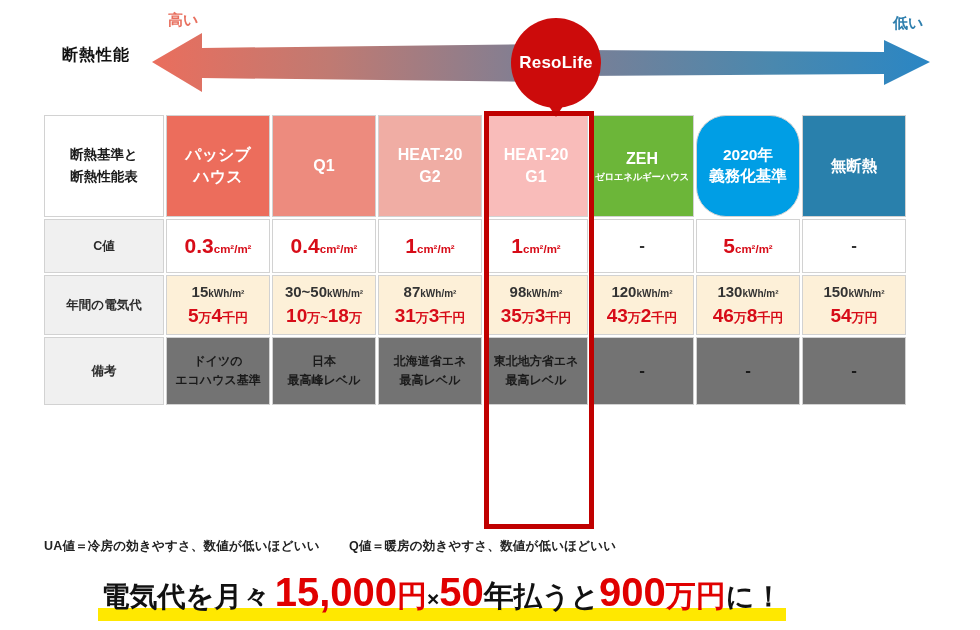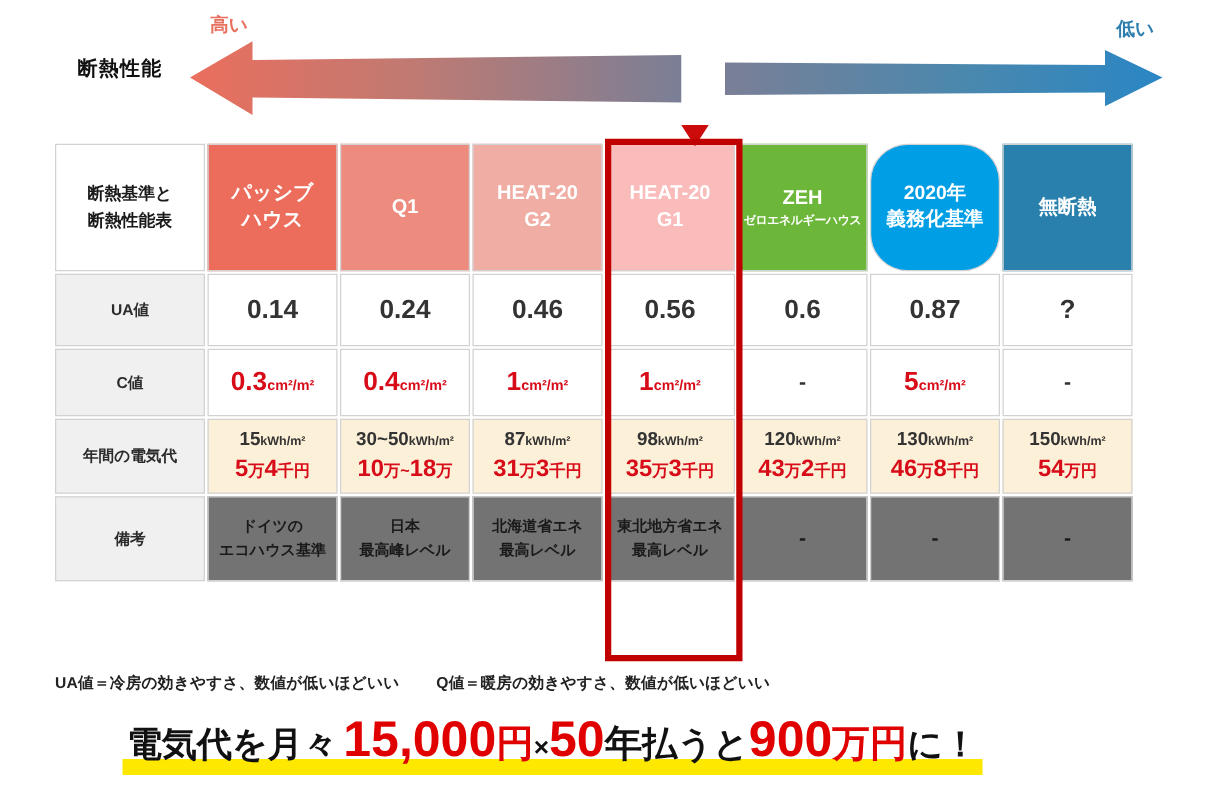--- a/index.html
+++ b/index.html
@@ -235,20 +235,23 @@
     <polygon points="152,62 202,33 202,48 545,44 545,82 202,78 202,92" fill="url(#gradLeft)"></polygon>
 
     <polygon points="930,62 884,40 884,52 580,50 580,76 884,74 884,85" fill="url(#gradRight)"></polygon>
   </svg>
 
   <div id="label-perf">断熱性能</div>
   <div id="label-high">高い</div>
   <div id="label-low">低い</div>
 
   <div id="badge-tail"></div>
+  <div id="resolife-badge">
+    <span class="txt">ResoLife</span>
+  </div>
 </div>
 
 <table id="cmp-table">
   <colgroup>
     <col class="c-head">
       <col class="c-data">
       <col class="c-data">
       <col class="c-data">
     <col class="c-data">
       <col class="c-data">
@@ -290,30 +293,20 @@
     <td class="hd-cat jp" style="background: rgb(0, 158, 229); border-radius: 30px;">
       <span>2020年</span><br>
       <span>義務化基準</span>
     </td>
 
     <td class="hd-cat jp" style="background: rgb(41, 128, 172);">
       <span>無断熱</span>
     </td>
   </tr>
 
-  <tr class="row-num">
-    <td class="rowlabel">UA値</td>
-    <td class="val-num">0.14</td>
-    <td class="val-num">0.24</td>
-    <td class="val-num">0.46</td>
-    <td class="val-num">0.56</td>
-    <td class="val-num">0.6</td>
-    <td class="val-num">0.87</td>
-    <td class="val-num">?</td>
-  </tr>
 
 
   <tr class="row-c">
     <td class="rowlabel">C値</td>
     <td class="val-c"><span class="c-slot"><span class="big">0.3</span><span class="unit">cm²/m²</span></span></td>
     <td class="val-c"><span class="c-slot"><span class="big">0.4</span><span class="unit">cm²/m²</span></span></td>
     <td class="val-c"><span class="c-slot"><span class="big">1</span><span class="unit">cm²/m²</span></span></td>
     <td class="val-c"><span class="c-slot"><span class="big">1</span><span class="unit">cm²/m²</span></span></td>
     <td class="val-c"><span class="c-slot"><span class="dash">-</span></span></td>
     <td class="val-c"><span class="c-slot"><span class="big">5</span><span class="unit">cm²/m²</span></span></td>

